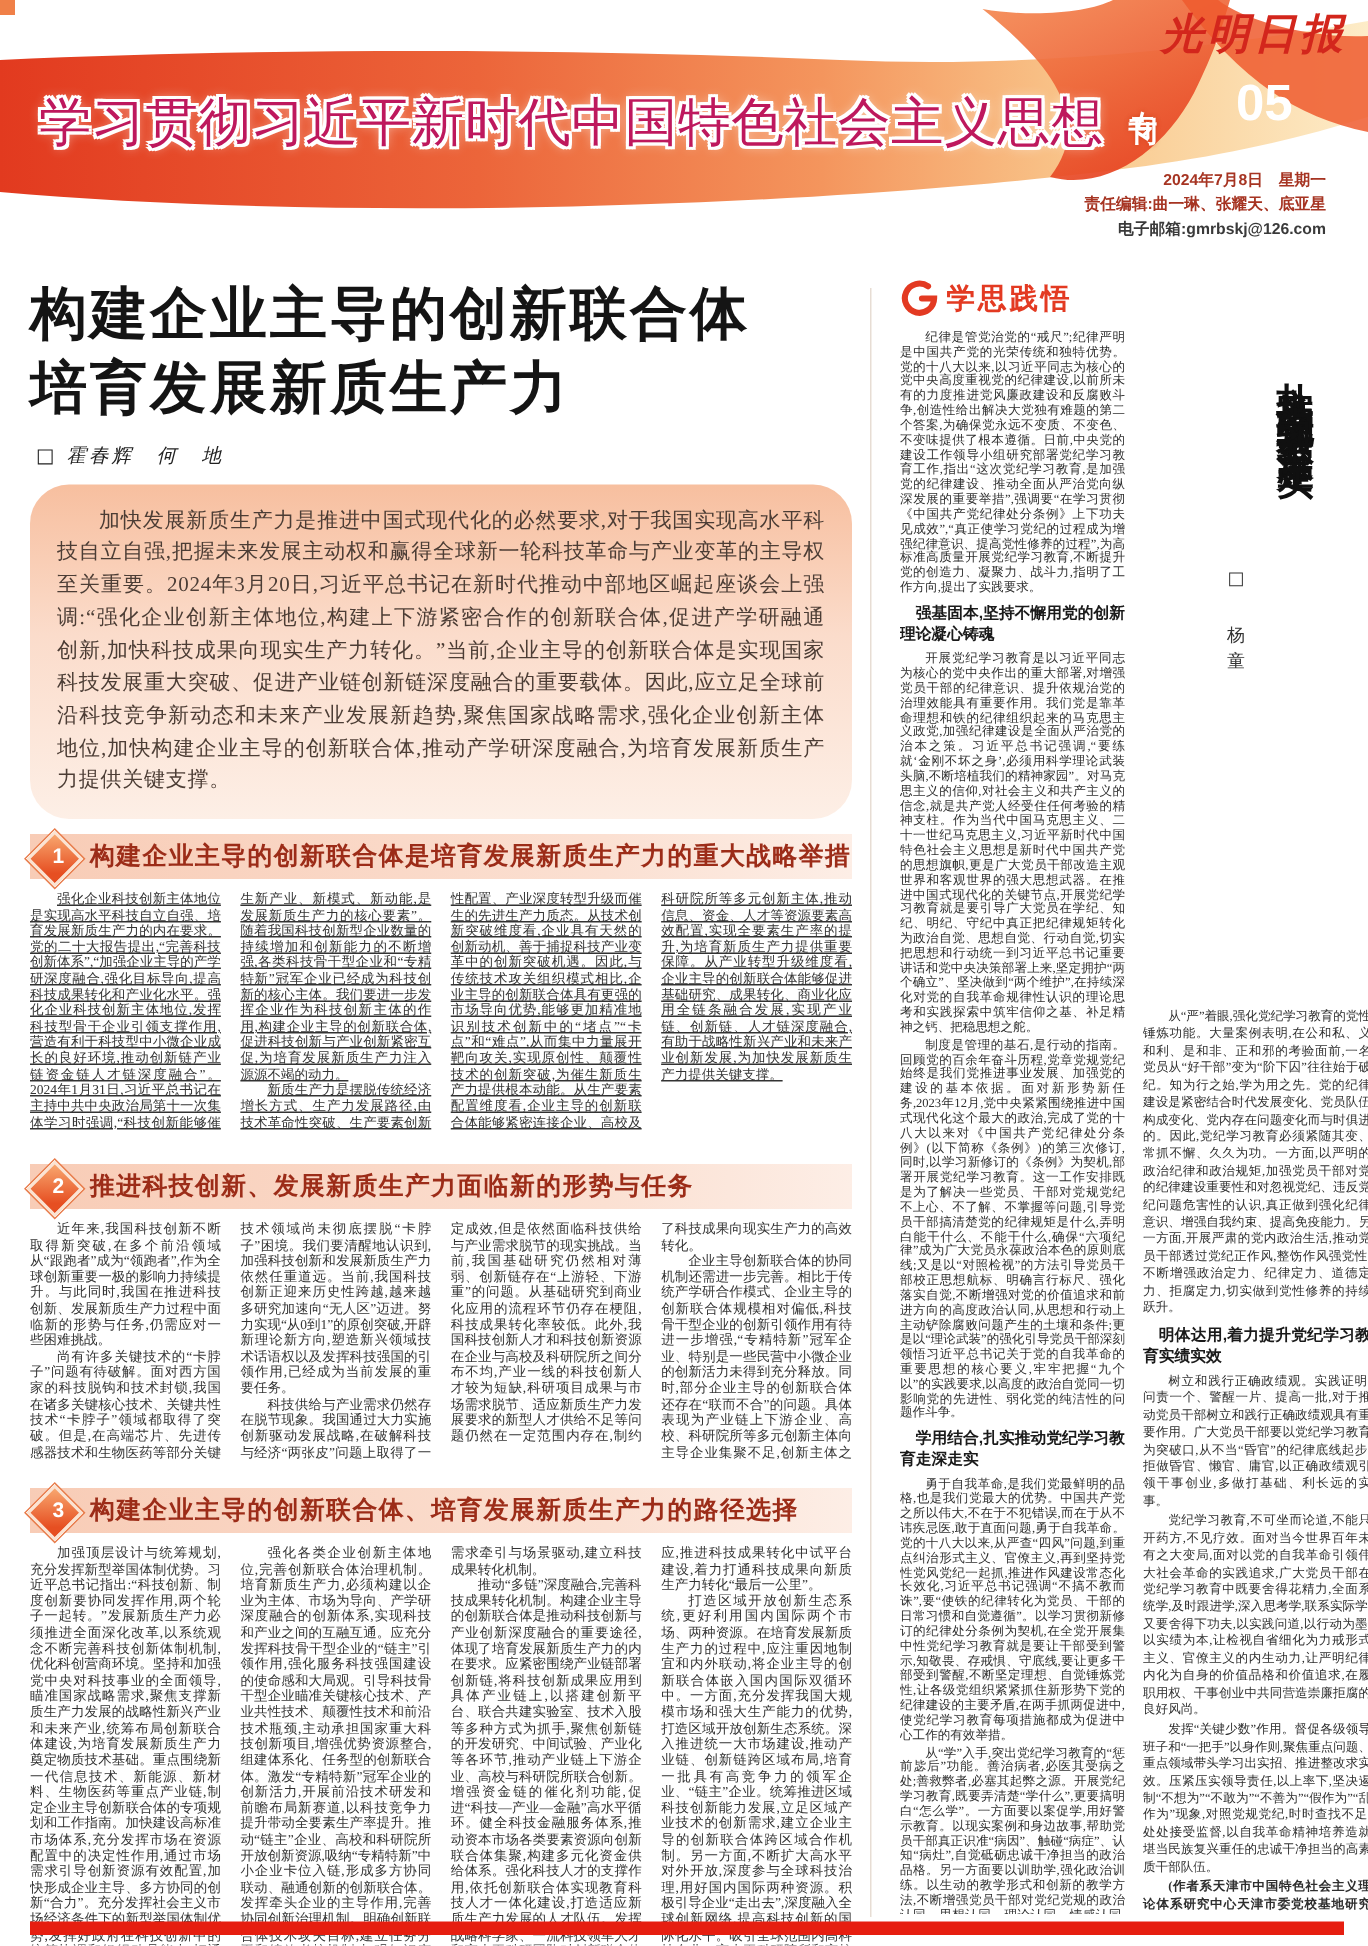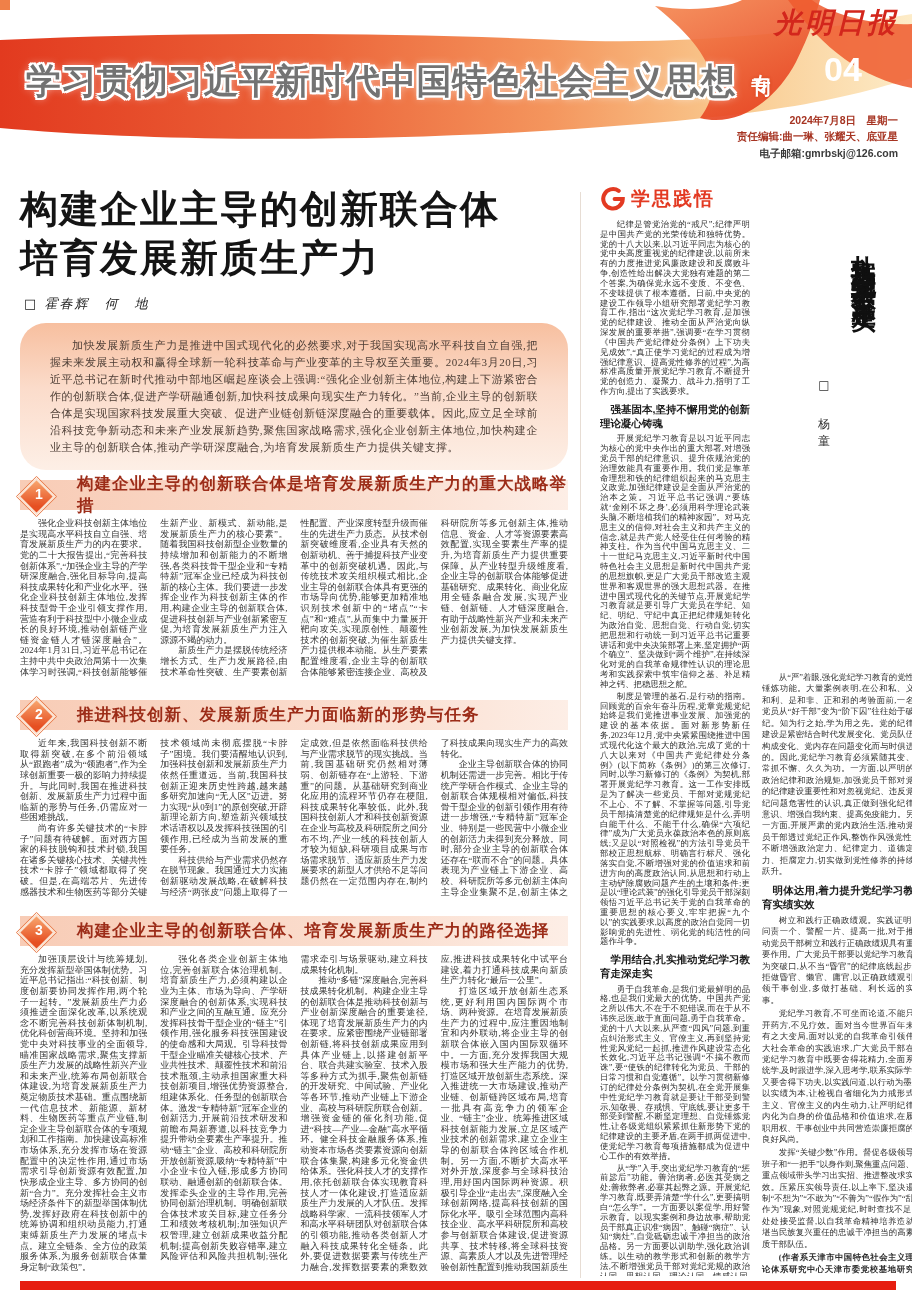--- a/index.html
+++ b/index.html
@@ -7,69 +7,69 @@
     width:912px; height:1297px; position:relative; overflow:hidden;
     background:#ffffff;
     font-family:"Liberation Serif", serif;
   }
   
   .banner { position:absolute; left:0; top:0; width:912px; height:178px; }
   .banner svg { position:absolute; left:0; top:0; }
   .corner-chip { position:absolute; left:0; top:0; width:10px; height:10px; background:#f08048; }
   .banner-title {
     position:absolute; left:26px; top:58px; white-space:nowrap;
-    font-family:"Liberation Sans", sans-serif; font-weight:700; font-size:35px; letter-spacing:.5px;
-    color:#737373;
+    font-family:"Liberation Sans", sans-serif; font-weight:400; font-size:35px; letter-spacing:.5px;
+    color:#be185d;
     text-shadow:-2px -2px 0 #fff, 2px -2px 0 #fff, -2px 2px 0 #fff, 2px 2px 0 #fff,
                  -2px 0 0 #fff, 2px 0 0 #fff, 0 -2px 0 #fff, 0 2px 0 #fff, 0 0 8px rgba(255,255,255,.9);
   }
   .banner-subtitle {
     position:absolute; left:748px; top:58px; writing-mode:vertical-rl;
     font:900 19px "Liberation Sans", sans-serif; color:#fff; letter-spacing:5px;
     text-shadow:0 0 3px rgba(200,60,20,.6);
   }
   .page-number { position:absolute; left:824px; top:50px; font:700 34px "Liberation Sans", sans-serif; color:#fff; }
   .masthead-name {
     position:absolute; right:14px; top:4px; font-style:italic;
     font:italic 700 28px "DejaVu Serif", serif; color:#d3261c; letter-spacing:3px;
   }
   .masthead-meta {
-    position:absolute; right:14px; top:112px; text-align:right;
+    position:absolute; right:28px; top:112px; text-align:right;
     font:700 10.5px/1.55 "Liberation Sans", sans-serif; color:#a63422;
   }
   .masthead-meta .email { color:#3a3a3a; }
 
   
   .main-article { position:absolute; left:20px; top:184px; width:548px; }
   .headline { font-family:"DejaVu Serif", serif; font-weight:700; font-size:38px; line-height:1.3; letter-spacing:2px; color:#141414; }
   .byline { margin:12px 0 10px 4px; font:italic 13px "DejaVu Serif", serif; color:#222; letter-spacing:2px; }
   .intro-box {
-    border-radius:26px; padding:14px 30px; text-indent:2em;
+    border-radius:26px; padding:14px 18px; text-indent:2em;
     background:linear-gradient(180deg,#f7bf9f 0%,#fbdccb 45%,#fdefe6 100%);
-    font-size:11px; line-height:1.55; text-align:justify; color:#4c3d35; letter-spacing:.5px;
+    font-size:14px; line-height:1.55; text-align:justify; color:#4c3d35; letter-spacing:.5px;
   }
   .section { margin-top:10px; }
   .section-bar {
     position:relative; height:30px; margin-bottom:8px; padding-left:40px;
     display:flex; align-items:center;
     background:linear-gradient(90deg,#f8ccb6 0%,#fbe0d2 70%,#fdeee6 100%);
   }
   .diamond {
     position:absolute; left:3px; top:3px; width:23px; height:23px; transform:rotate(45deg);
     background:linear-gradient(135deg,#f8a76f 0%,#e64f22 80%);
     border:2px solid #fbe3d2; box-shadow:0 0 0 1px #e87b4a;
   }
   .diamond span { display:block; transform:rotate(-45deg); text-align:center; line-height:23px; color:#fff; font:700 14px "Liberation Sans", sans-serif; }
-  .section-title { font:700 16.5px "Liberation Sans", sans-serif; color:#9c2c18; letter-spacing:1px;margin-left:17px; }
+  .section-title { font:700 16.5px "Liberation Sans", sans-serif; color:#9c2c18; letter-spacing:1px; }
   .section-cols {
     column-count:4; column-gap:13px; overflow:hidden;
     font-size:9px; line-height:1.18; text-align:justify; color:#333;
   }
   .section-cols p { margin:0; text-indent:2em; }
-  #sec1-cols { height:172px; }
+  #sec1-cols { height:172px;text-decoration:underline; }
   #sec2-cols { height:168px; }
   #sec3-cols { height:320px; }
   .attribution { font-weight:700; }
 
   .divider-v { position:absolute; left:580px; top:192px; height:1086px; width:0; border-left:1px solid #e7ddd4; }
 
   
   .side-article { position:absolute; left:600px; top:186px; width:314px; }
   .side-header { display:flex; align-items:center; gap:5px; margin-bottom:8px; }
   .g-logo { width:26px; height:26px; }
@@ -108,21 +108,21 @@
         <stop offset="1" stop-color="#e6401f"></stop>
       </linearGradient>
     </defs>
     <path d="M0,40 C180,32 380,32 560,40 C700,46 820,30 912,14 L912,78 C840,100 780,112 640,124 C430,142 180,144 0,128 Z" fill="url(#gband)"></path>
     <path d="M655,6 C705,46 728,82 700,118 C738,128 776,100 796,62 C810,34 816,14 820,0 L742,0 C726,8 690,12 655,6 Z" fill="url(#grib)" opacity="0.92"></path>
     <path d="M788,0 C824,50 862,78 912,88 L912,24 C874,26 830,14 812,0 Z" fill="#ef5a2e" opacity="0.85"></path>
   </svg>
   <div class="corner-chip"></div>
   <div class="banner-title">学习贯彻习近平新时代中国特色社会主义思想</div>
   <div class="banner-subtitle">专刊</div>
-  <div class="page-number">04</div>
+  <div class="page-number">05</div>
   <div class="masthead-name">光明日报</div>
   <div class="masthead-meta">
     <div>2024年7月8日　星期一</div>
     <div>责任编辑:曲一琳、张耀天、底亚星</div>
     <div class="email">电子邮箱:gmrbskj@126.com</div>
   </div>
 </div>
 
 <div class="main-article">
   <div class="headline">

